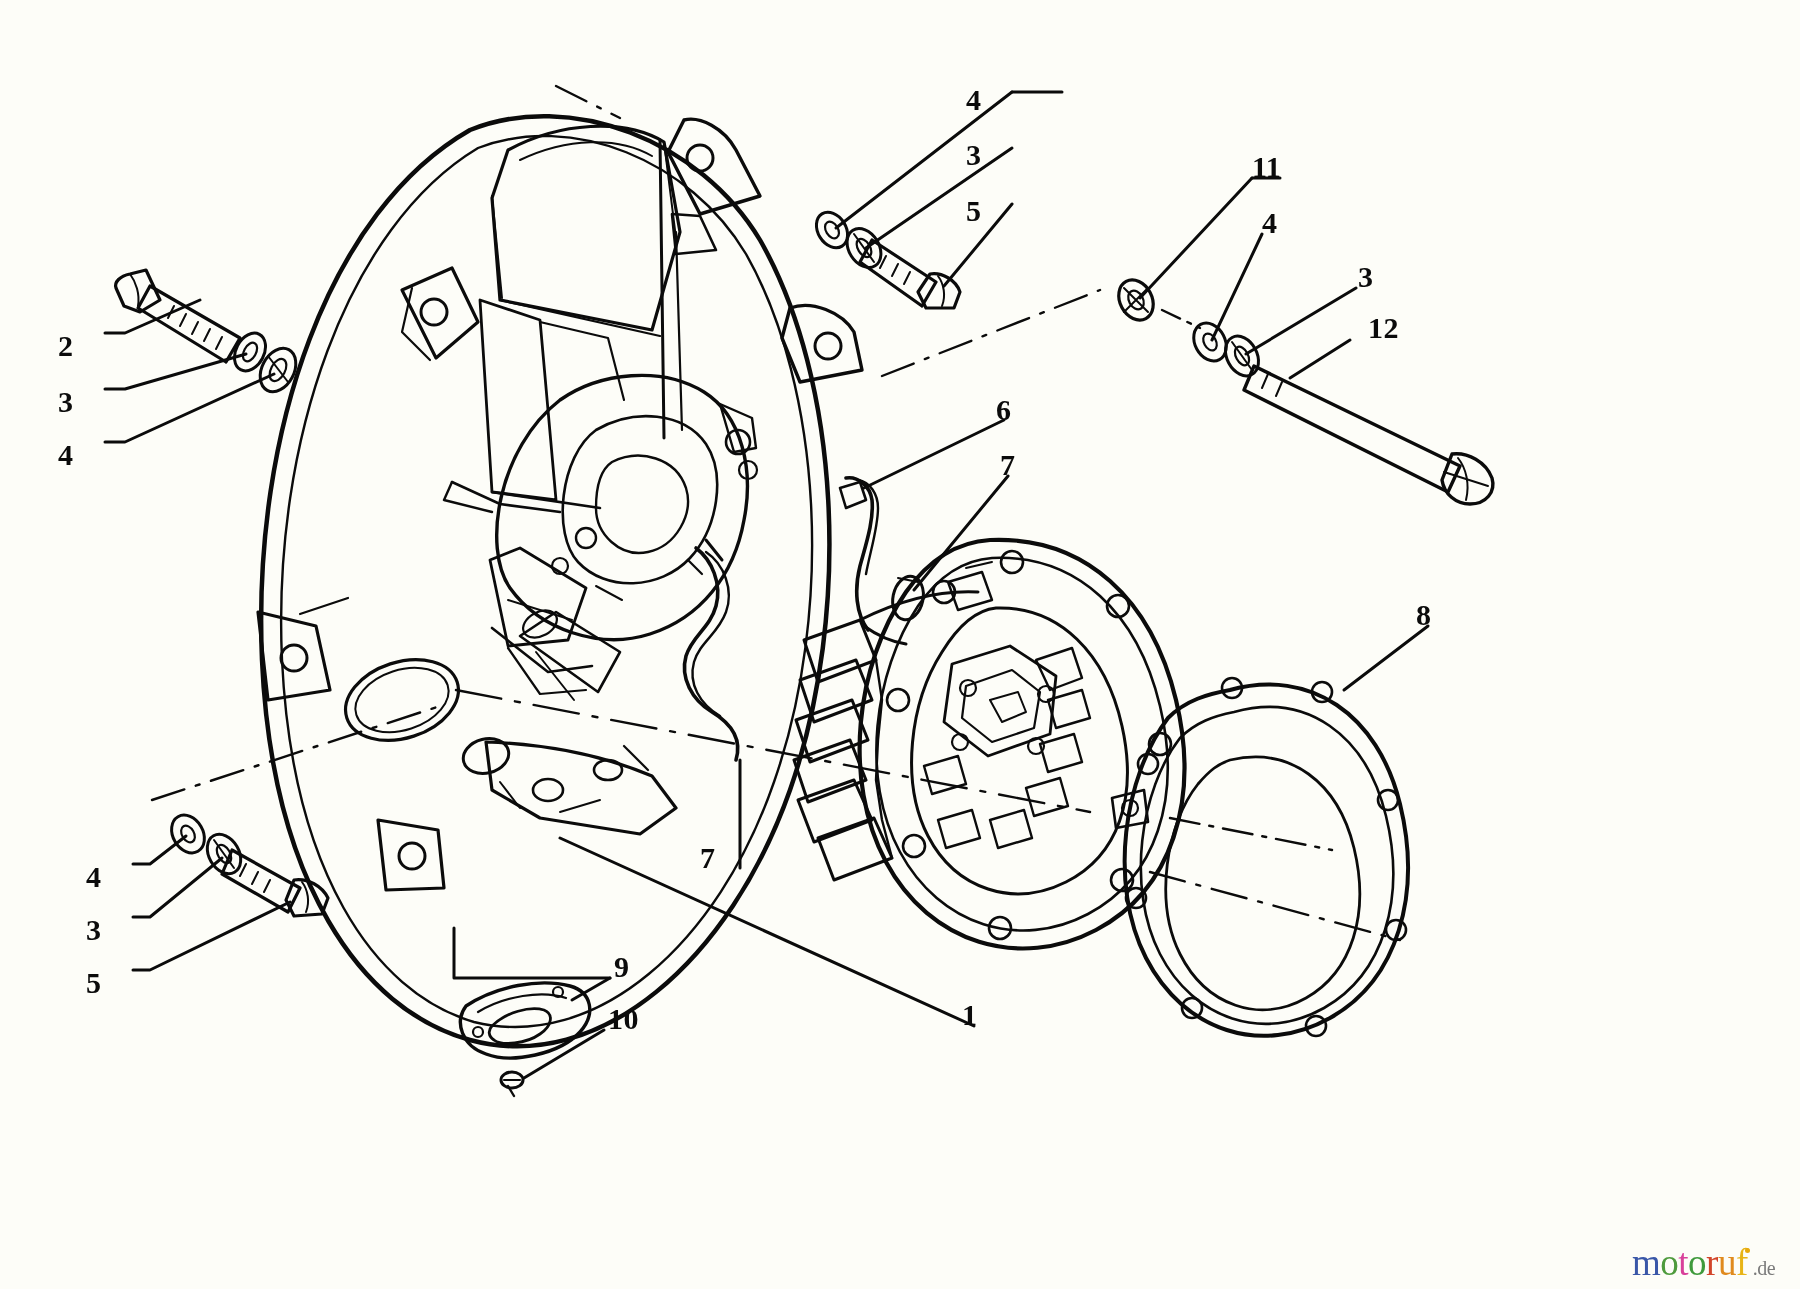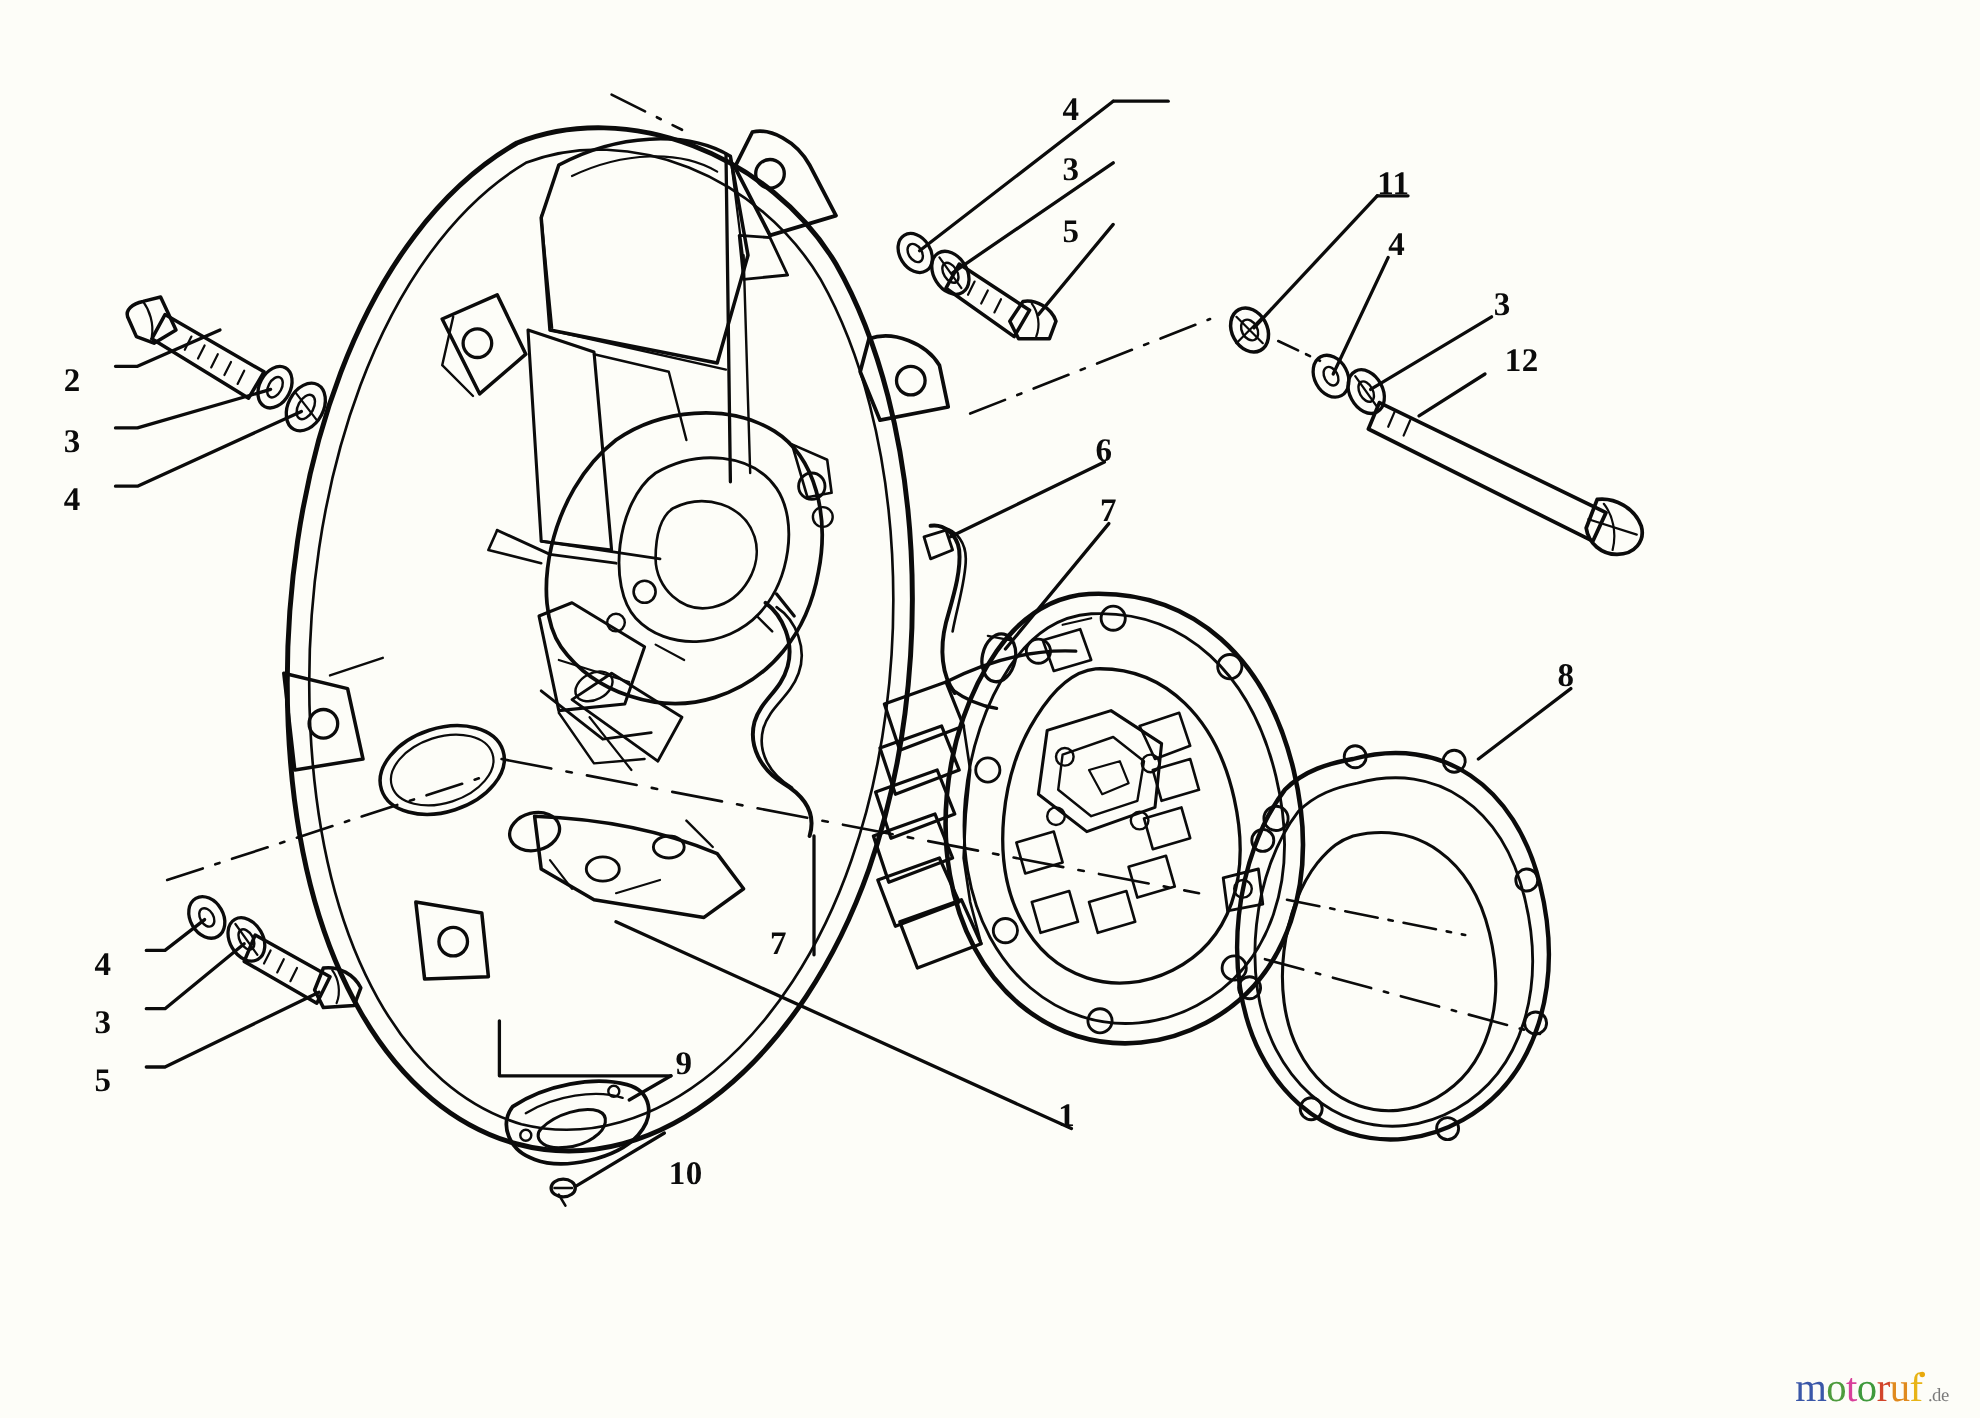--- a/index.html
+++ b/index.html
@@ -43,21 +43,21 @@
     top: 1244px;
     font-family: "Liberation Serif", serif;
     font-size: 37px;
     letter-spacing: -0.5px;
     line-height: 1;
     white-space: nowrap;
     user-select: none;
   }
   #watermark .wm-l { display: inline-block; }
   #watermark .wm-suffix {
-    font-size: 17px;
+    font-size: 20px;
     color: #7a7a7a;
     vertical-align: baseline;
     text-align: center;
   }
   #watermark .wm-dot {
     display: inline-block;
     width: 5px;
     height: 5px;
     border-radius: 50%;
     background: #e8a90c;
@@ -406,19 +406,19 @@
       <div class="callout" style="left: 966px; top: 196px;"><span>5</span></div>
       <div class="callout" style="left: 1252px; top: 152px;"><span>11</span></div>
       <div class="callout" style="left: 1262px; top: 208px;"><span>4</span></div>
       <div class="callout" style="left: 1358px; top: 262px;"><span>3</span></div>
       <div class="callout" style="left: 1352px; top: 313px; margin-left: 16px;"><span>12</span></div>
       <div class="callout" style="left: 996px; top: 395px;"><span>6</span></div>
       <div class="callout" style="left: 1000px; top: 450px;"><span>7</span></div>
       <div class="callout" style="left: 1416px; top: 600px;"><span>8</span></div>
       <div class="callout" style="left: 700px; top: 843px;"><span>7</span></div>
       <div class="callout" style="left: 614px; top: 952px;"><span>9</span></div>
-      <div class="callout" style="left: 608px; top: 1052px;"><span>10</span></div>
+      <div class="callout" style="left: 608px; top: 1004px;"><span>10</span></div>
       <div class="callout" style="left: 962px; top: 1000px;"><span>1</span></div>
     </div>
 
   <div id="watermark"><span class="wm-l" style="color: rgb(58, 87, 168);">m</span><span class="wm-l" style="color: rgb(78, 155, 61);">o</span><span class="wm-l" style="color: rgb(216, 64, 154);">t</span><span class="wm-l" style="color: rgb(63, 154, 60);">o</span><span class="wm-l" style="color: rgb(210, 69, 42);">r</span><span class="wm-l" style="color: rgb(224, 138, 30);">u</span><span class="wm-l" style="color: rgb(232, 180, 22);">f</span><span class="wm-dot"></span><span class="wm-suffix" style="color: rgb(122, 122, 122);">.de</span></div>
 
 </div>
 
 </body></html>

